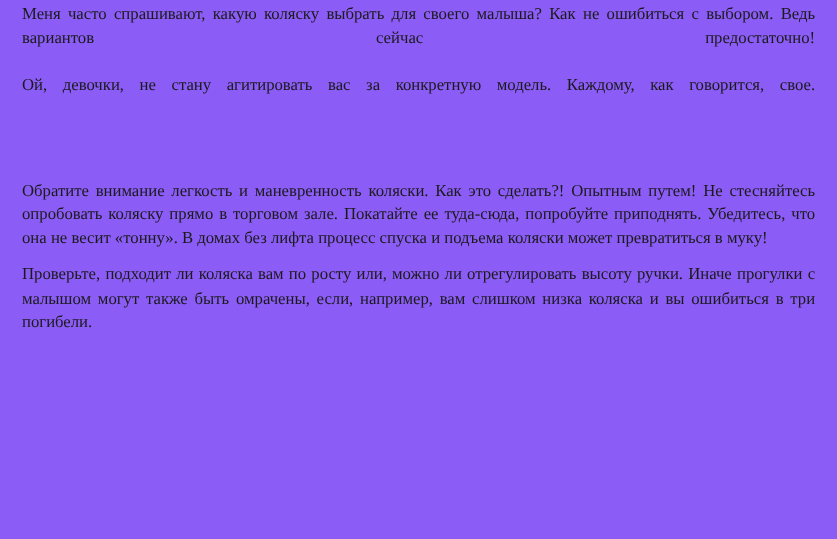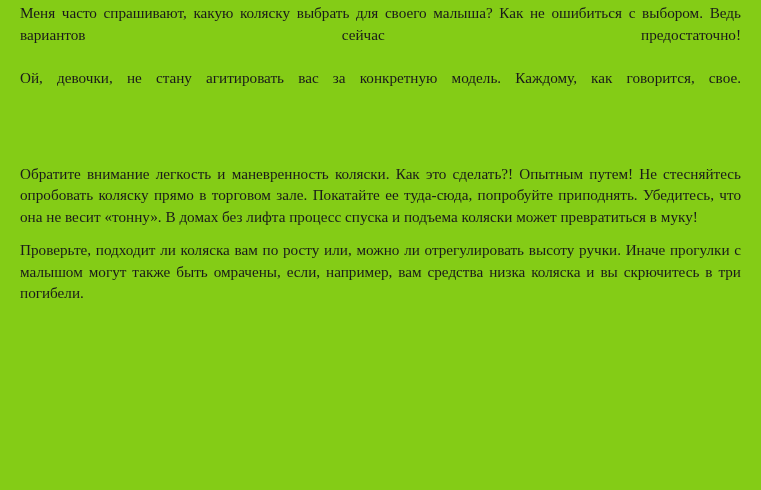--- a/index.html
+++ b/index.html
@@ -11,21 +11,21 @@
     width: 761px;
     height: 490px;
     overflow: hidden;
     font-family: "Liberation Serif", serif;
   }
   .page {
     width: 761px;
     height: 490px;
     box-sizing: border-box;
     padding: 0px 20px 0 20px;
-    background: #84cc16;
+    background: #8b5cf6;
   }
   .article {
     padding-top: 2px;
   }
   p.para {
     margin: 0 0 0 0;
     color: #1a1a1a;
     font-size: 15.2px;
     line-height: 21.5px;
     text-align: justify;
@@ -62,16 +62,16 @@
 
     <div class="spacer-lg"></div>
 
 
     <div class="spacer-md"></div>
 
     <p class="para">Обратите внимание легкость и маневренность коляски. Как это сделать?! Опытным путем! Не стесняйтесь опробовать коляску прямо в торговом зале. Покатайте ее туда-сюда, попробуйте приподнять. Убедитесь, что она не весит «тонну». В домах без лифта процесс спуска и подъема коляски может превратиться в муку!</p>
 
     <div class="spacer-xs"></div>
 
-    <p class="para">Проверьте, подходит ли коляска вам по росту или, можно ли отрегулировать высоту ручки. Иначе прогулки с малышом могут также быть омрачены, если, например, вам средства низка коляска и вы скрючитесь в три погибели.</p>
+    <p class="para">Проверьте, подходит ли коляска вам по росту или, можно ли отрегулировать высоту ручки. Иначе прогулки с малышом могут также быть омрачены, если, например, вам слишком низка коляска и вы ошибиться в три погибели.</p>
 
   </div>
 </div>
 
 </body></html>

